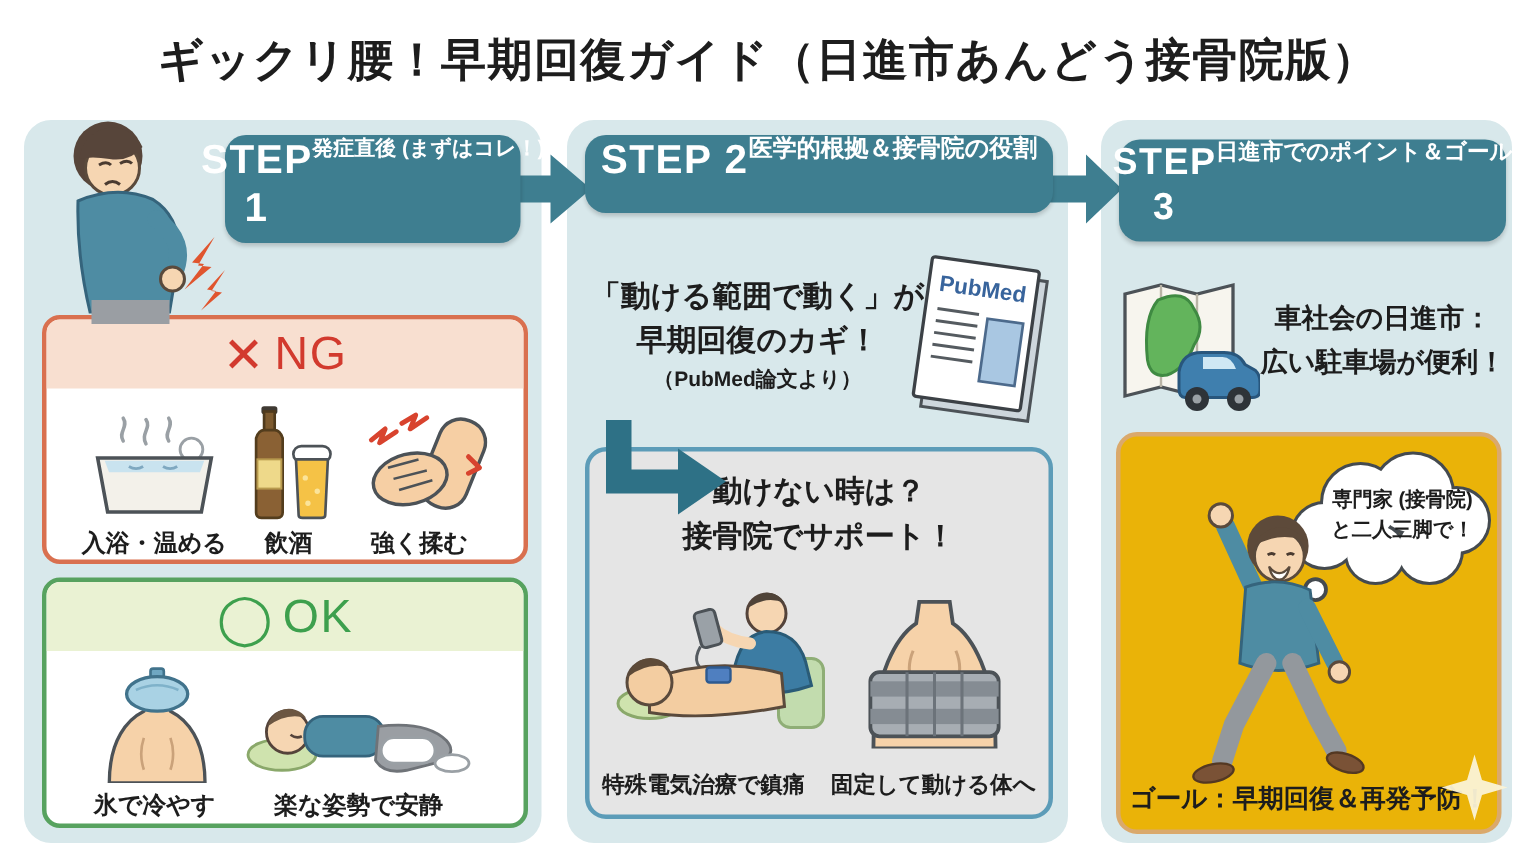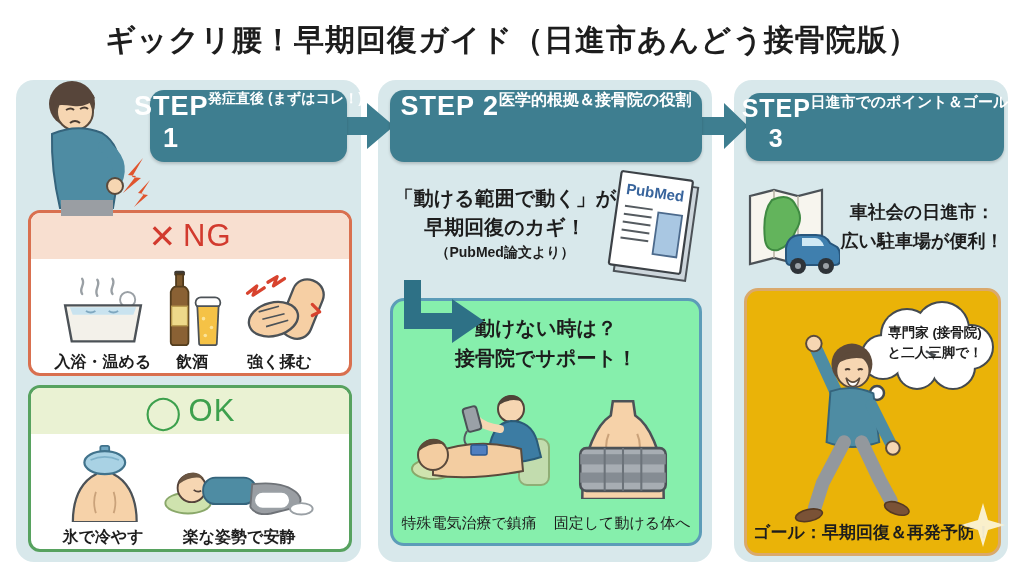--- a/index.html
+++ b/index.html
@@ -21,24 +21,24 @@
   .ng-head{background:#f8dfd0;color:#d23a2e}
   .ok-head{background:#eaf2d3;color:#3da04d}
   .head-sym{font-size:33px;font-weight:700;margin-right:7px;line-height:1}
   .head-word{font-size:31px;font-weight:400;letter-spacing:1px}
   .items{display:flex;justify-content:space-around;align-items:flex-end;padding:10px 23px 6px}
   .item{display:flex;flex-direction:column;align-items:center;gap:5px}
   .item-label{font-weight:700;font-size:16px;white-space:nowrap}
   .key-text{text-align:center;font-weight:700;z-index:2}
   .key-l{font-size:20px;line-height:1.45;white-space:nowrap}
   .key-src{font-size:14px;margin-top:2px;white-space:nowrap}
-  .support-box{background:#86efac;border:3px solid #5c9cb8;border-radius:14px;box-sizing:border-box;z-index:1}
+  .support-box{background:#e5e5e5;border:3px solid #5c9cb8;border-radius:14px;box-sizing:border-box;z-index:1}
   .support-head{text-align:center;font-weight:700;font-size:20px;line-height:1.5;margin-top:12px;white-space:nowrap}
   .captions{position:absolute;left:0;right:0;bottom:10px;display:flex;justify-content:space-around}
-  .caption{font-weight:400;font-size:15px;white-space:nowrap}
+  .caption{font-weight:700;font-size:15px;white-space:nowrap}
   .car-text{font-weight:700;font-size:18px;line-height:1.6;text-align:center;white-space:nowrap}
   .goal-box{background:#eab308;border:3px solid #daa96c;border-radius:14px;box-sizing:border-box}
   .goal-text{position:absolute;left:0;right:0;bottom:9px;text-align:center;font-weight:700;font-size:17px;white-space:nowrap}
   .bubble-text{position:absolute;text-align:center;font-weight:700;font-size:13.5px;line-height:1.5;z-index:4;white-space:nowrap}
   .elbow{z-index:4}
 </style>
 </head>
 <body>
 
 <div class="canvas">
@@ -46,21 +46,21 @@
   <div class="abs page-title" style="top:20px;left:0">ギックリ腰！早期回復ガイド（日進市あんどう接骨院版）</div>
 
   <div class="abs panel" style="left:16px;top:80px;width:345px;height:482px"></div>
   <div class="abs panel" style="left:378px;top:80px;width:334px;height:482px"></div>
   <div class="abs panel" style="left:734px;top:80px;width:274px;height:482px"></div>
 
   <div class="abs step-header" style="left:150px;top:90px;width:197px;height:72px">
     <div class="step-num">STEP 1</div>
     <div class="step-sub">発症直後 (まずはコレ！)</div>
   </div>
-  <div class="abs step-header" style="left:390px;top:90px;width:312px;height:72px">
+  <div class="abs step-header" style="left:390px;top:90px;width:312px;height:52px">
     <div class="step-num">STEP 2</div>
     <div class="step-sub" style="font-size:16px">医学的根拠＆接骨院の役割</div>
   </div>
   <div class="abs step-header" style="left:746px;top:93px;width:258px;height:68px">
     <div class="step-num" style="font-size:25px">STEP 3</div>
     <div class="step-sub" style="font-size:15px">日進市でのポイント＆ゴール</div>
   </div>
 
   <svg class="abs step-arrow" style="left:338px;top:101px" width="58" height="50" viewBox="0 0 58 50">
     <polygon points="0,16 29,16 29,2 56,25 29,48 29,34 0,34" fill="#3e7e90"></polygon>

